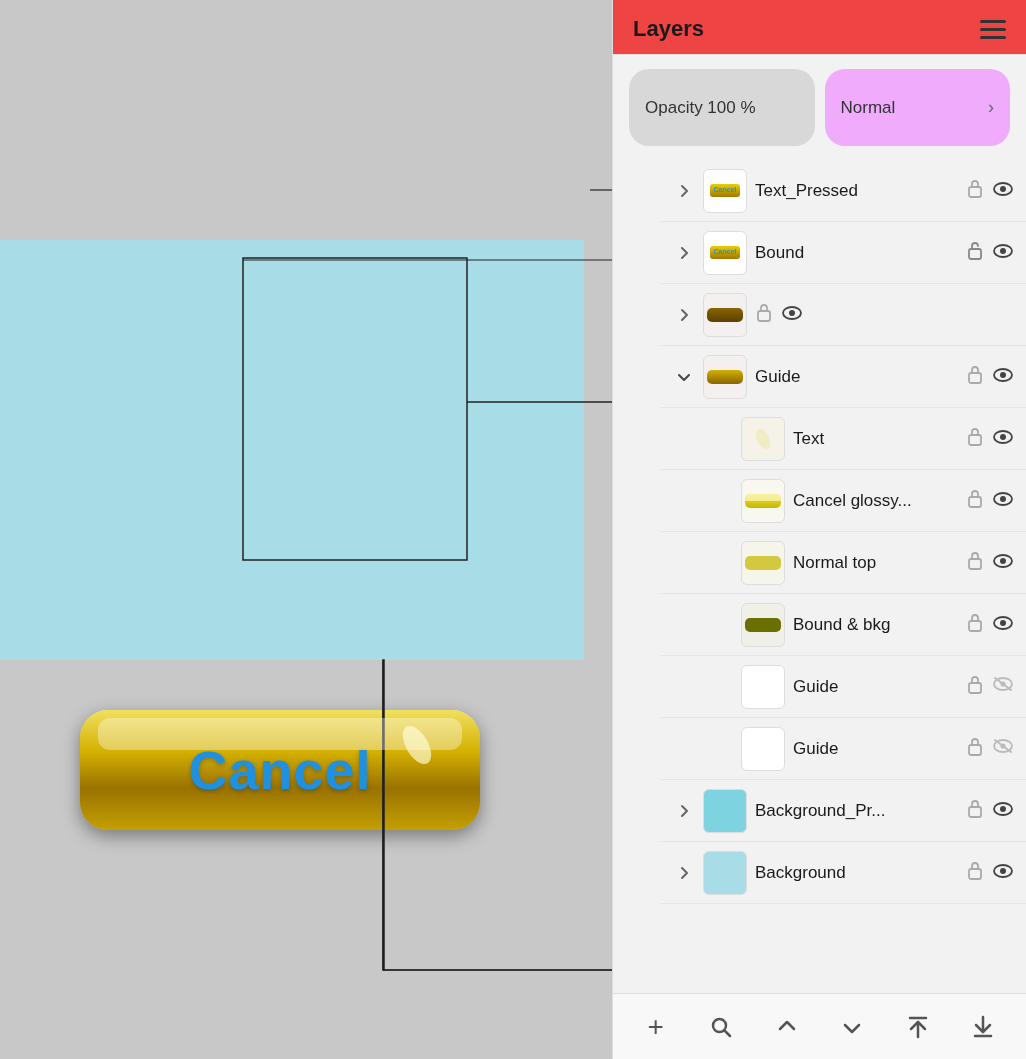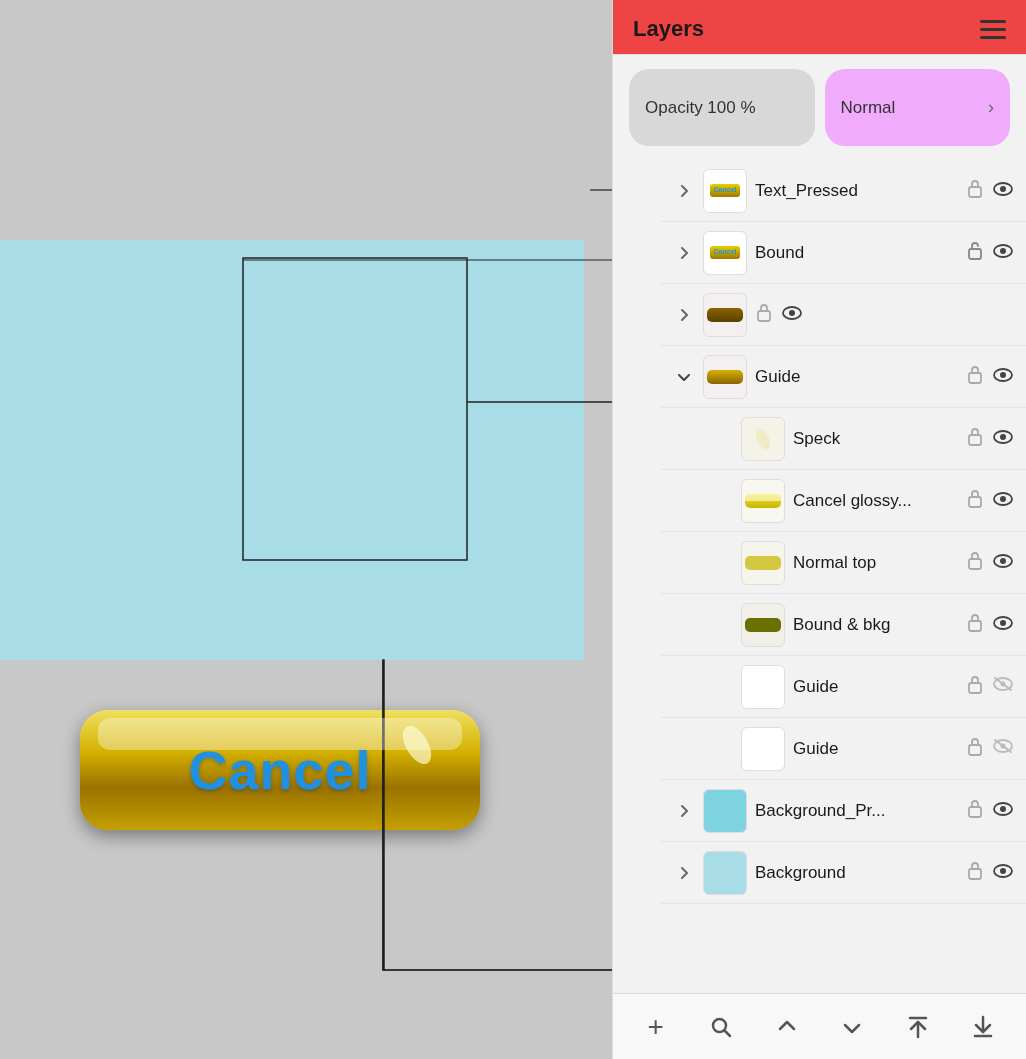--- a/index.html
+++ b/index.html
@@ -421,21 +421,21 @@
         <span class="layer-eye"><svg width="22" height="16" viewBox="0 0 22 16" fill="none" stroke="#444" stroke-width="1.8" stroke-linecap="round">
             <ellipse cx="11" cy="8" rx="9" ry="6"></ellipse>
             <circle cx="11" cy="8" r="3" fill="#444" stroke="none"></circle>
           </svg></span>
       </div>
       <div class="layer-item indented">
         <div class="layer-expand"></div>
         <div class="layer-thumb" style="background: rgb(245, 242, 232);">
           <div style="width:12px;height:22px;background:rgba(240,235,195,0.95);border-radius:50%;transform:rotate(-25deg);"></div>
         </div>
-        <span class="layer-name">Speck</span>
+        <span class="layer-name">Text</span>
         <span class="layer-lock locked"><svg width="18" height="20" viewBox="0 0 18 20" fill="none" stroke="#aaa" stroke-width="1.8" stroke-linecap="round">
             <rect x="3" y="9" width="12" height="10" rx="2"></rect>
             <path d="M6 9V6a3 3 0 016 0v3"></path>
           </svg></span>
         <span class="layer-eye"><svg width="22" height="16" viewBox="0 0 22 16" fill="none" stroke="#444" stroke-width="1.8" stroke-linecap="round">
             <ellipse cx="11" cy="8" rx="9" ry="6"></ellipse>
             <circle cx="11" cy="8" r="3" fill="#444" stroke="none"></circle>
           </svg></span>
       </div>
       <div class="layer-item indented">

